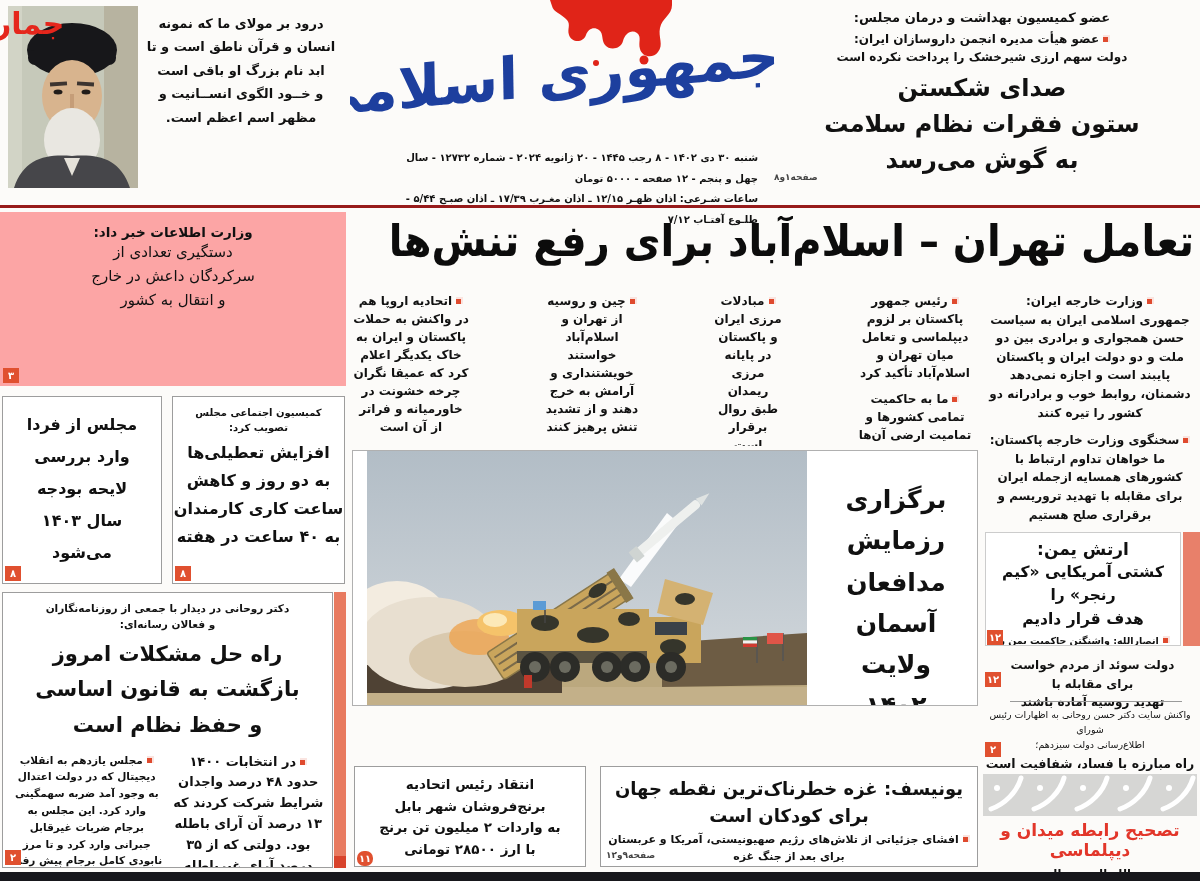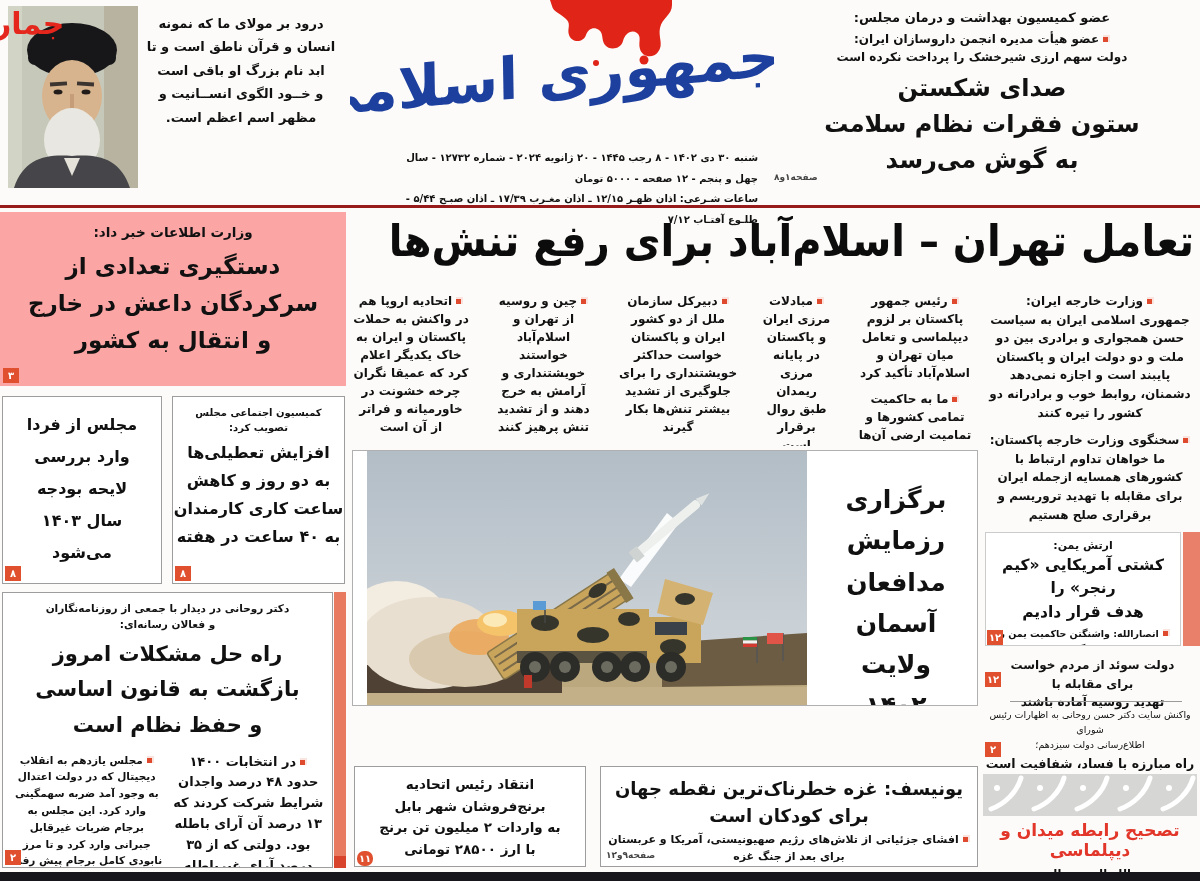--- a/index.html
+++ b/index.html
@@ -99,35 +99,34 @@
   <div class="abs" style="left:0;top:205px;width:1200px;height:3px;background:#971b1b;"></div>
 
   <div class="abs lead-h" style="right:6px;top:216px;">تعامل تهران – اسلام‌آباد برای رفع تنش‌ها</div>
 
   <div class="abs" style="left:352px;top:292px;width:624px;height:154px;display:flex;justify-content:space-between;">
     <div style="width:122px;">
       <div class="colitem"><span class="b"></span><span>رئیس جمهور پاکستان بر لزوم دیپلماسی و تعامل میان تهران و اسلام‌آباد تأکید کرد</span></div>
       <div class="colitem" style="margin-top:8px;"><span class="b"></span><span>ما به حاکمیت تمامی کشورها و تمامیت ارضی آن‌ها کاملا احترام می‌گذاریم و همین را از دیگر کشورها انتظار داریم</span></div>
     </div>
     <div style="width:68px;" class="colitem"><span class="b"></span><span>مبادلات مرزی ایران و پاکستان در پایانه مرزی ریمدان طبق روال برقرار است</span></div>
-    <div style="width:122px;" class="colitem"><span class="b"></span><span>دبیرکل سازمان ملل از دو کشور ایران و پاکستان خواست حداکثر خویشتنداری را برای جلوگیری از تشدید بیشتر تنش‌ها بکار گیرند</span></div>
     <div style="width:100px;" class="colitem"><span class="b"></span><span>چین و روسیه از تهران و اسلام‌آباد خواستند خویشتنداری و آرامش به خرج دهند و از تشدید تنش پرهیز کنند</span></div>
     <div style="width:118px;" class="colitem"><span class="b"></span><span>اتحادیه اروپا هم در واکنش به حملات پاکستان و ایران به خاک یکدیگر اعلام کرد که عمیقا نگران چرخه خشونت در خاورمیانه و فراتر از آن است</span></div>
   </div>
 
   <div class="abs" style="left:985px;top:292px;width:210px;height:238px;">
     <div class="sideitem preline"><span class="b"></span><span class="preline">وزارت خارجه ایران:
 جمهوری اسلامی ایران به سیاست حسن همجواری و برادری بین دو ملت و دو دولت ایران و پاکستان پایبند است و اجازه نمی‌دهد دشمنان، روابط خوب و برادرانه دو کشور را تیره کنند</span></div>
     <div class="sideitem"><span class="b"></span><span>سخنگوی وزارت خارجه پاکستان: ما خواهان تداوم ارتباط با کشورهای همسایه ازجمله ایران برای مقابله با تهدید تروریسم و برقراری صلح هستیم</span></div>
 
   </div>
 
   <div class="abs" style="left:0;top:212px;width:346px;height:174px;background:#fca5a5;">
     <div class="ctr" style="margin-top:12px;font-size:13.5px;font-weight:700;">وزارت اطلاعات خبر داد:</div>
-    <div class="ctr preline" style="font-size:23px;font-weight:700;line-height:1.6;margin-top:8px;">دستگیری تعدادی از
+    <div class="ctr preline" style="font-size:15px;font-weight:400;line-height:1.6;margin-top:0;">دستگیری تعدادی از
 سرکردگان داعش در خارج
 و انتقال به کشور</div>
   </div>
   <div class="pn" style="left:3px;top:368px;">۳</div>
 
   <div class="abs bx" style="left:2px;top:396px;width:160px;height:188px;">
     <div class="ctr preline" style="margin-top:12px;font-size:16px;font-weight:800;line-height:2.0;">مجلس از فردا
 وارد بررسی
 لایحه بودجه
 سال ۱۴۰۳
@@ -255,21 +254,21 @@
     <div class="ctr preline" style="margin-top:8px;font-size:18px;font-weight:800;line-height:1.5;">یونیسف: غزه خطرناک‌ترین نقطه جهان
 برای کودکان است</div>
     <div class="ctr" style="margin-top:3px;font-size:11px;font-weight:700;line-height:1.5;">
       <span class="b"></span><span class="preline">افشای جزئیاتی از تلاش‌های رژیم صهیونیستی، آمریکا و عربستان
 برای بعد از جنگ غزه</span>
     </div>
   </div>
   <div class="abs ref" style="left:606px;top:850px;">صفحه۹و۱۲</div>
 
   <div class="abs bx" style="left:985px;top:532px;width:196px;height:114px;border-color:#cccccc;">
-    <div class="ctr" style="margin-top:6px;font-size:11px;font-weight:700;">ارتش یمن:</div>
+    <div class="ctr" style="margin-top:6px;font-size:17px;font-weight:700;">ارتش یمن:</div>
     <div class="ctr preline" style="font-size:15.5px;font-weight:800;line-height:1.5;margin-top:2px;">کشتی آمریکایی «کیم رنجر» را
 هدف قرار دادیم</div>
     <div class="ctr" style="margin-top:3px;font-size:9.5px;font-weight:700;line-height:1.5;">
       <span class="b"></span><span class="preline">انصارالله: واشنگتن حاکمیت یمن را نقض کرده و
 باید ادب شود</span>
     </div>
   </div>
   <div class="pn" style="left:987px;top:630px;">۱۲</div>
   <div class="abs" style="left:1183px;top:532px;width:17px;height:114px;background:#e8806a;"></div>
 

